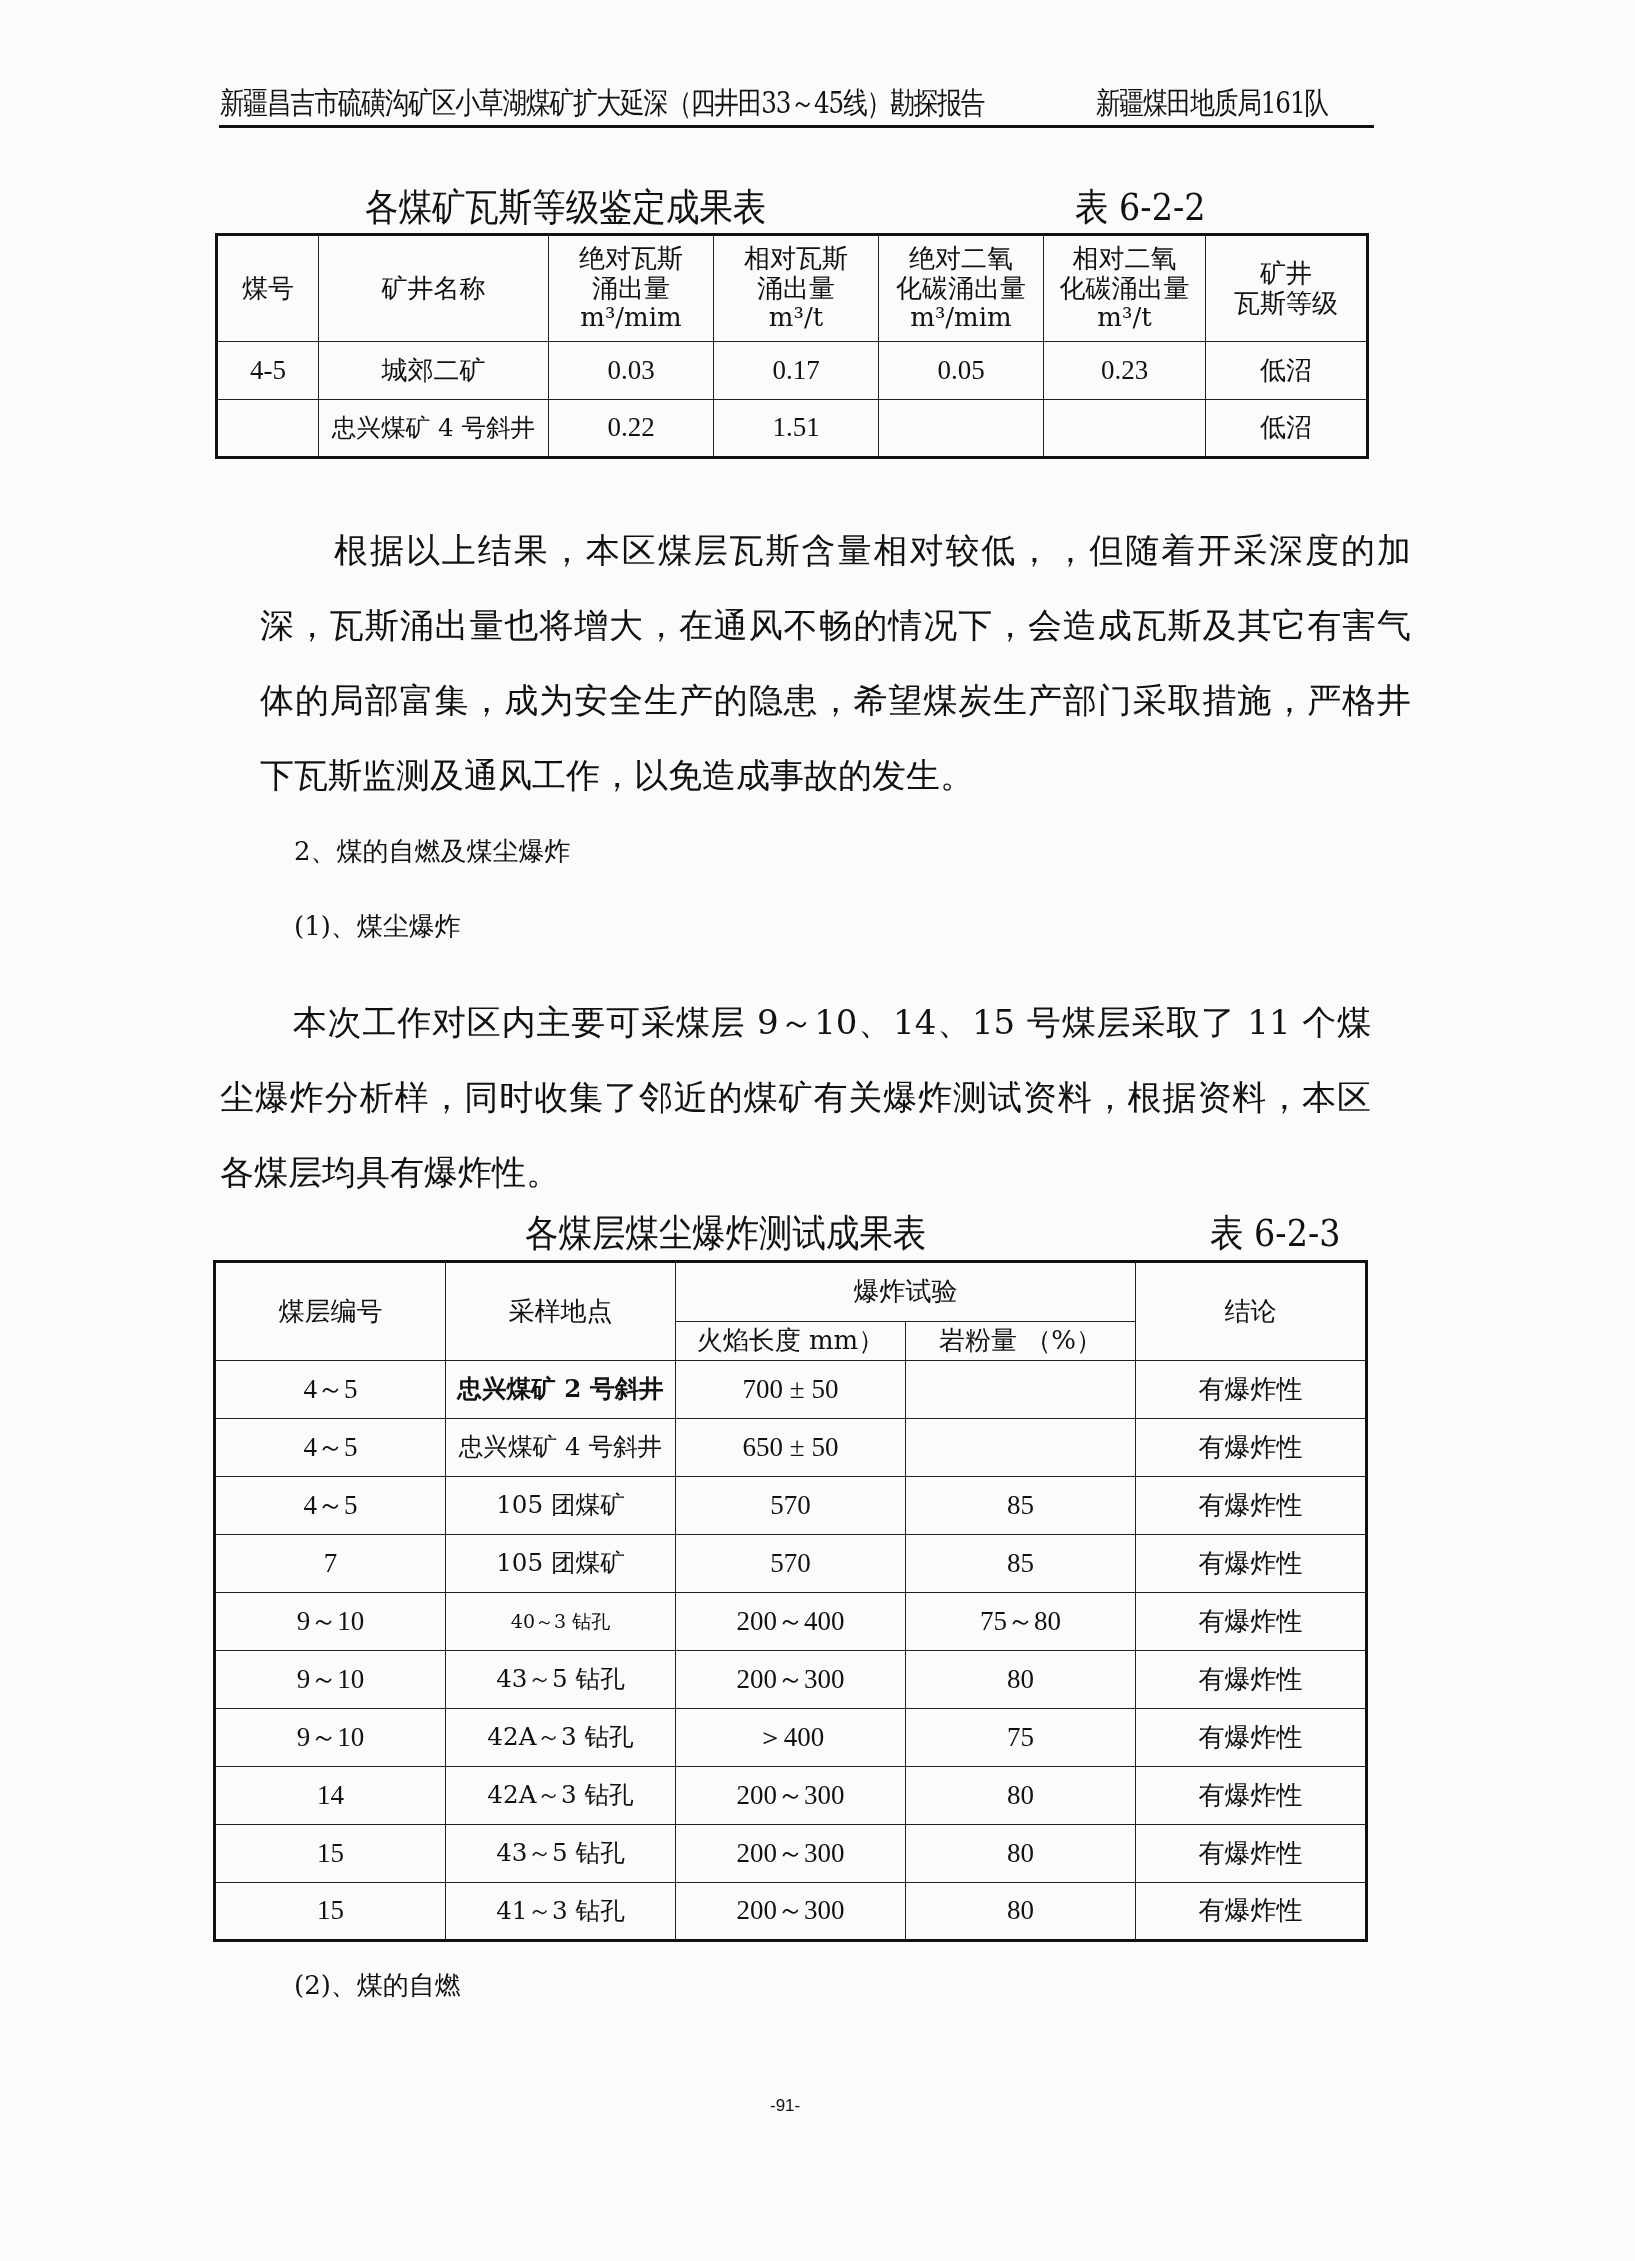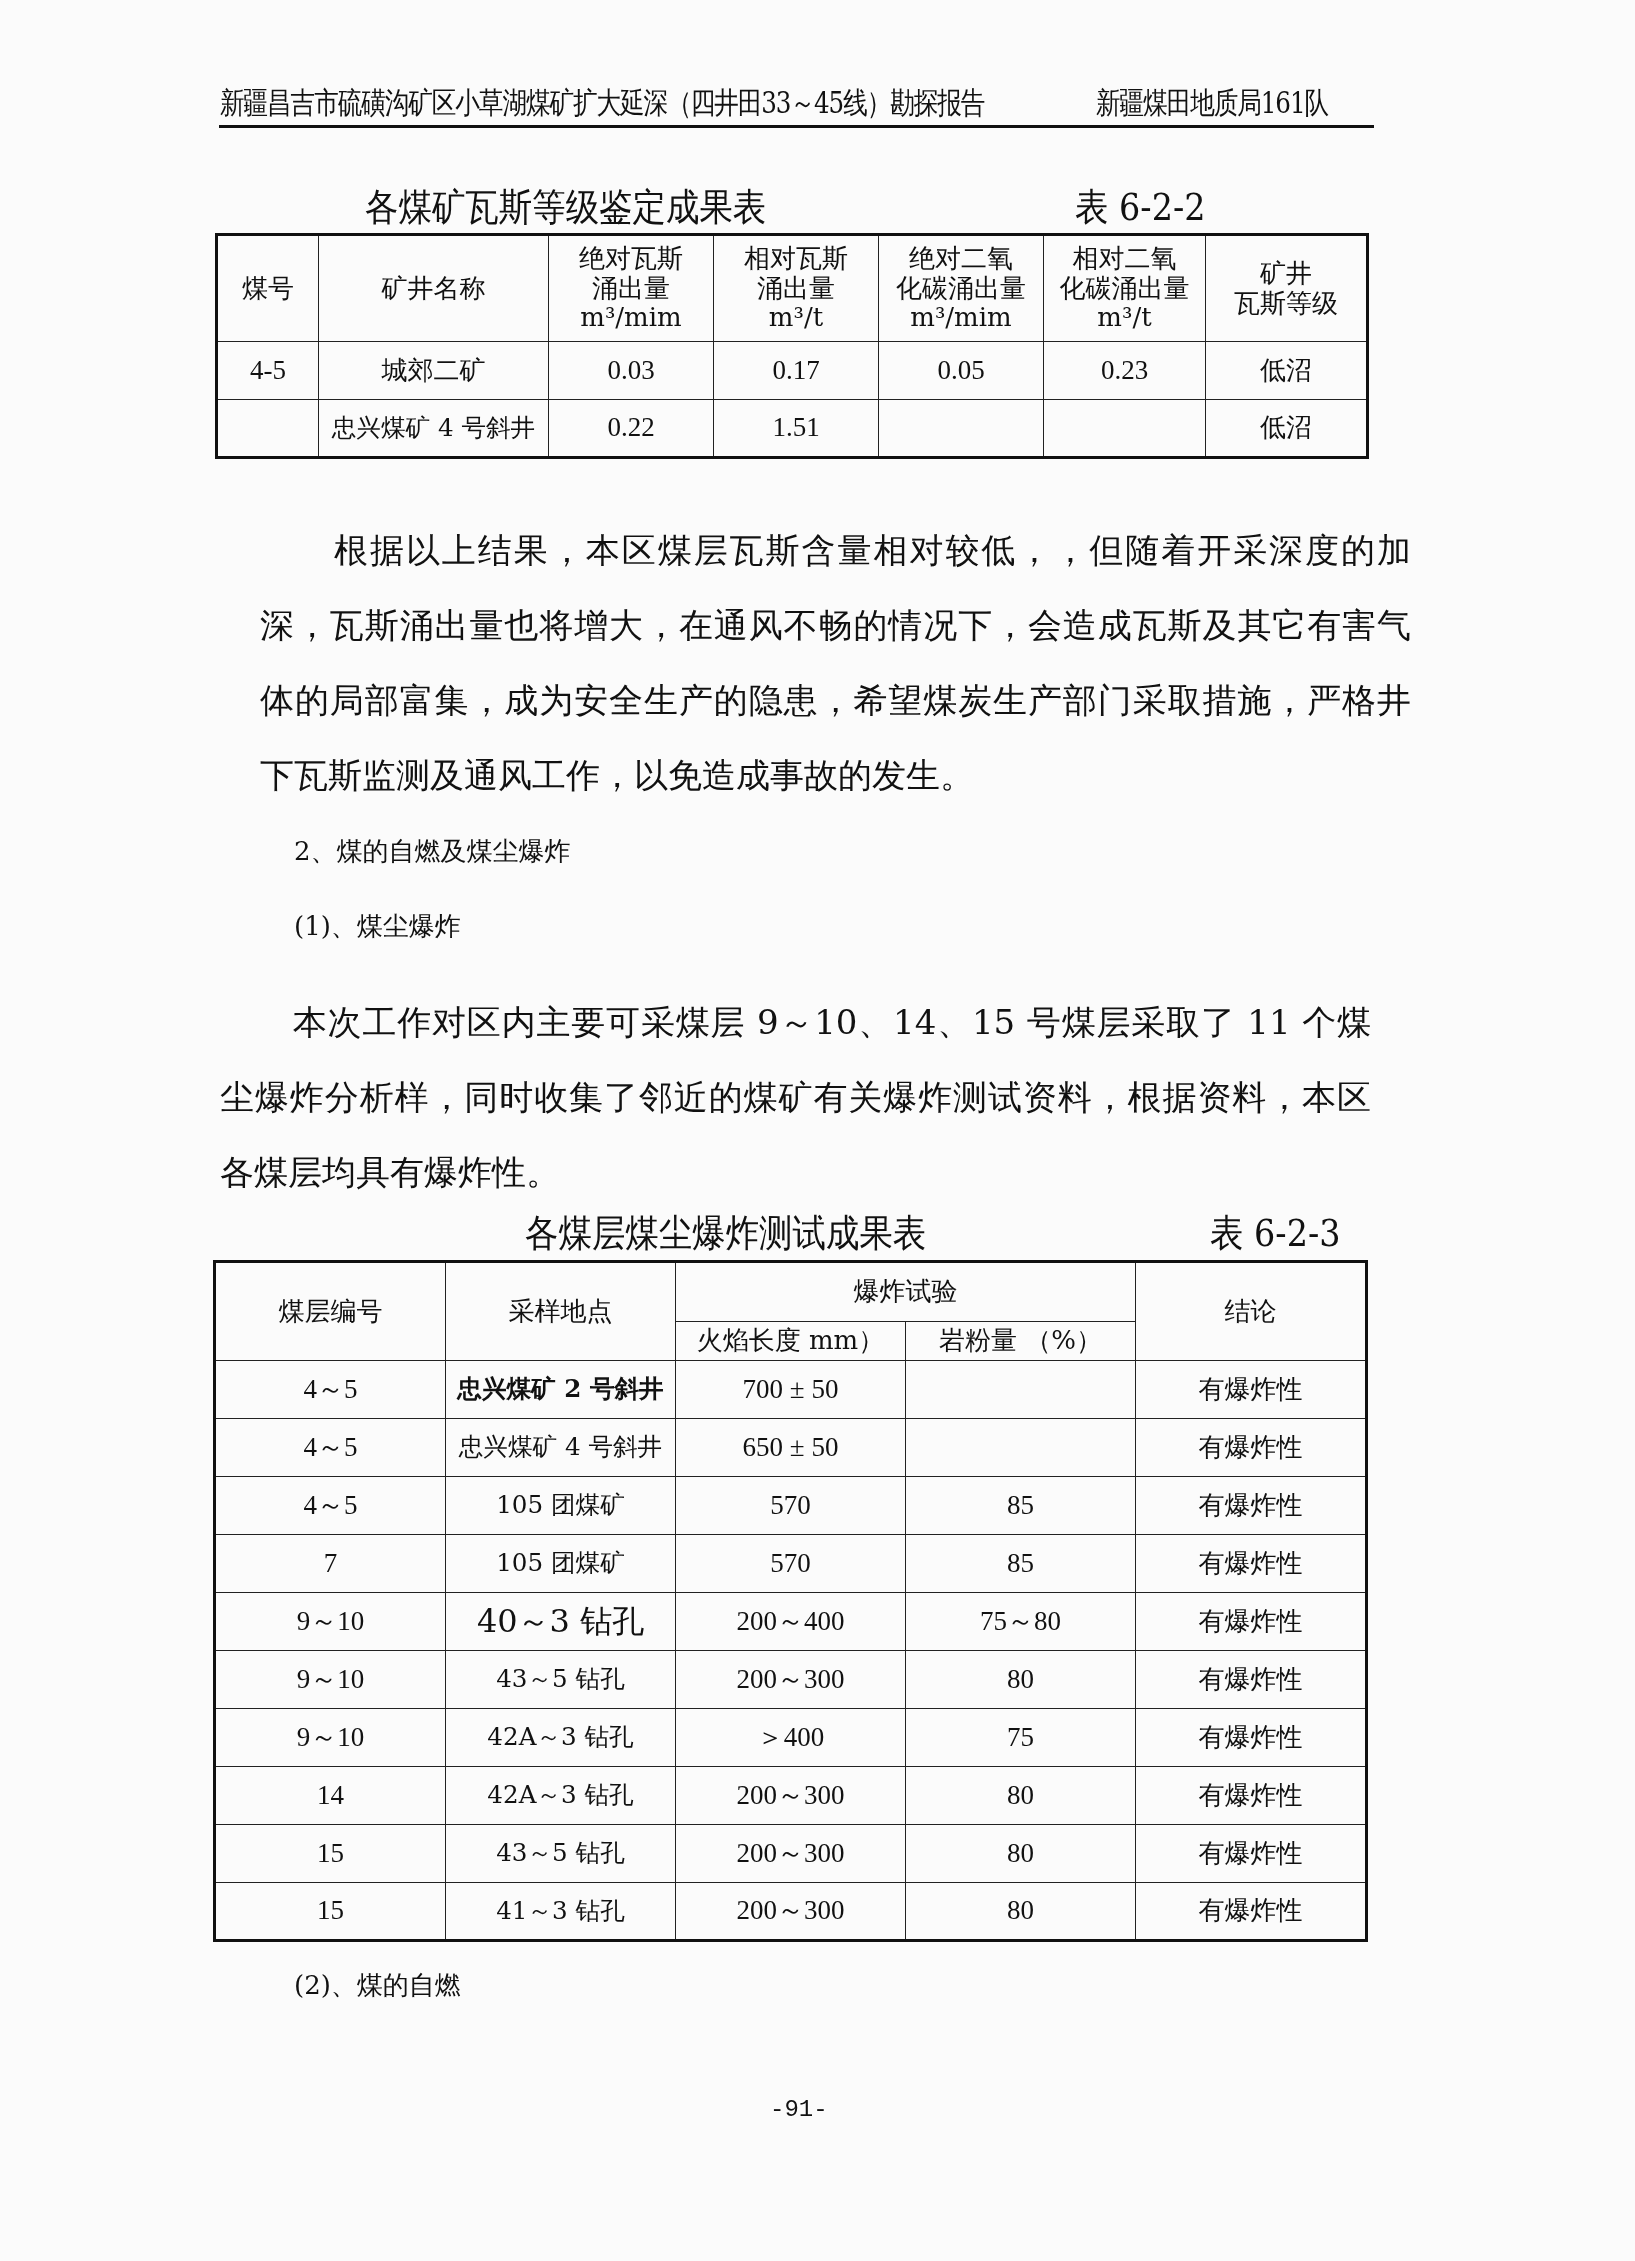--- a/index.html
+++ b/index.html
@@ -12,21 +12,21 @@
   .header-right { left:1096px; top:83px; font-size:30px; letter-spacing:-1.3px; transform:scaleX(0.82); transform-origin:left; white-space:nowrap; }
   .header-rule { left:219px; top:125px; width:1155px; height:0; border-top:3.2px solid #111; }
   .caption { font-size:38px; white-space:nowrap; transform:scaleX(0.88); transform-origin:left; }
   table.t { position:absolute; border-collapse:collapse; table-layout:fixed; border:3.2px solid #111; }
   table.t td { border:1.3px solid #222; text-align:center; vertical-align:middle; padding:0; font-size:26px; line-height:1.15; }
   table.t td.cn { font-size:26px; }
   table.t td.num { font-family:"Liberation Serif",serif; font-size:27px; }
   .para { left:220px; width:1151px; font-size:34px; line-height:75px; text-align:justify; text-align-last:left; }
   .para .indent { display:inline-block; width:72px; }
   .line { left:294px; font-size:26px; white-space:nowrap; }
-  .pagenum { left:770px; top:2096px; font-family:Liberation Mono, monospace; font-size:24px; }
+  .pagenum { left:770px; top:2096px; font-family:Liberation Sans, sans-serif; font-size:17px; }
 </style>
 </head>
 <body>
 
 <div class="abs header-left">新疆昌吉市硫磺沟矿区小草湖煤矿扩大延深（四井田33～45线）勘探报告</div>
 <div class="abs header-right">新疆煤田地质局161队</div>
 <div class="abs header-rule"></div>
 
 <div class="abs caption" style="left:365px; top:182px;">各煤矿瓦斯等级鉴定成果表</div>
 <div class="abs caption" style="left:1075px; top:182px;">表 6-2-2</div>
@@ -126,21 +126,21 @@
       </tr>
       <tr style="height: 58px;">
         <td class="num">7</td>
         <td class="cn" style="white-space: nowrap; font-size: 24.6px;">105 团煤矿</td>
         <td class="num">570</td>
         <td class="num">85</td>
         <td class="cn">有爆炸性</td>
       </tr>
       <tr style="height: 58px;">
         <td class="num">9～10</td>
-        <td class="cn" style="white-space: nowrap; font-size: 32px;">40～3 钻孔</td>
+        <td class="cn" style="white-space: nowrap; font-size: 19px;">40～3 钻孔</td>
         <td class="num">200～400</td>
         <td class="num">75～80</td>
         <td class="cn">有爆炸性</td>
       </tr>
       <tr style="height: 58px;">
         <td class="num">9～10</td>
         <td class="cn" style="white-space: nowrap; font-size: 24.6px;">43～5 钻孔</td>
         <td class="num">200～300</td>
         <td class="num">80</td>
         <td class="cn">有爆炸性</td>

